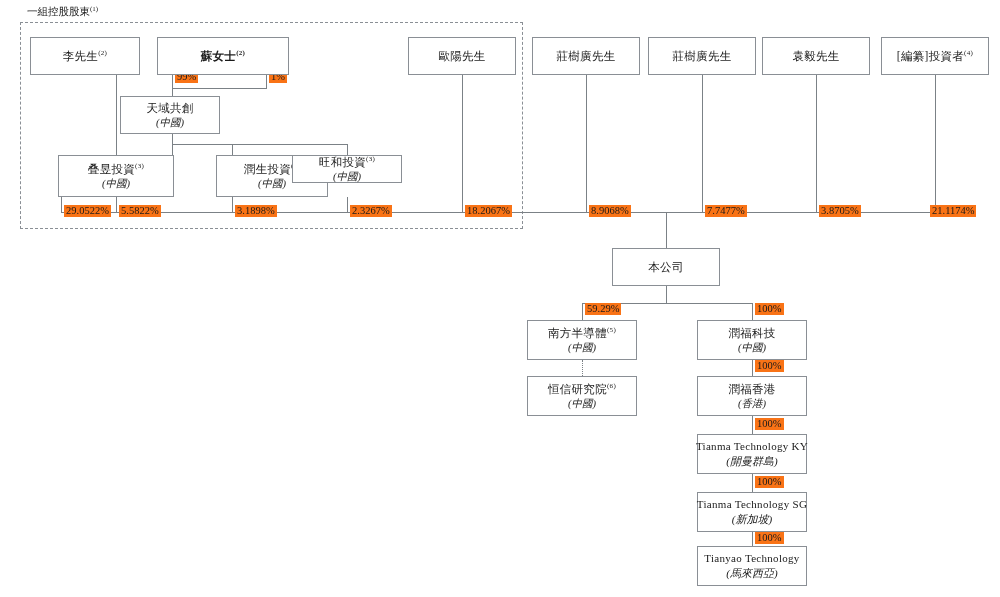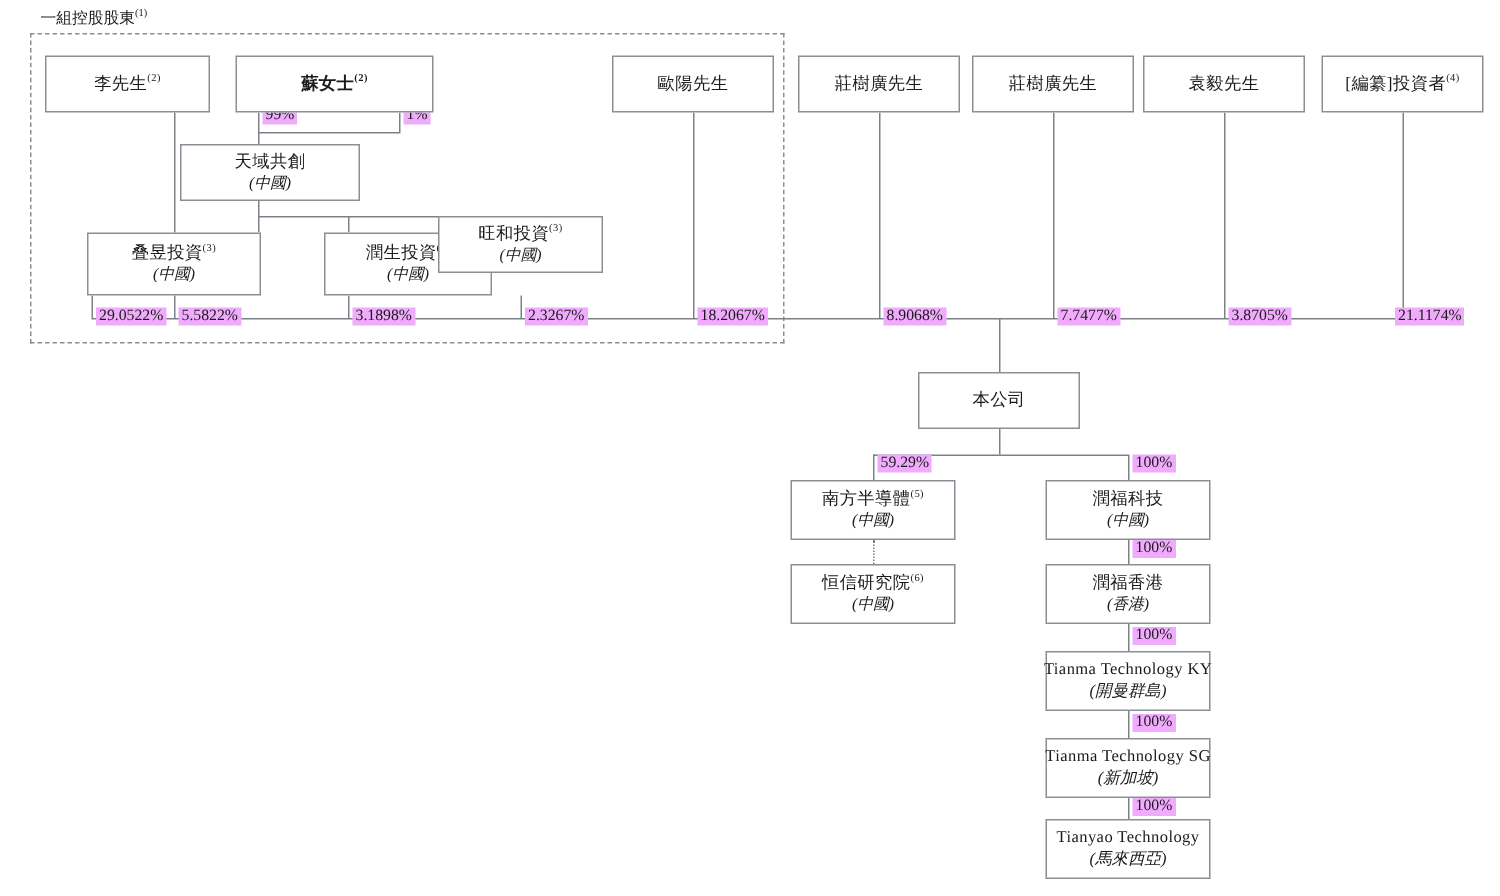--- a/index.html
+++ b/index.html
@@ -81,21 +81,21 @@
     font-size: 10.5px;
     white-space: nowrap;
     z-index: 5;
   }
 
   
   .pct {
     position: absolute;
     font-size: 10.5px;
     white-space: nowrap;
-    background: #f0abfc;
+    background: #f97316;
     padding: 0 2px;
     z-index: 3;
     line-height: 1.1;
   }
 </style>
 </head>
 <body>
 
 <div id="canvas">
 
@@ -139,42 +139,42 @@
       <span>袁毅先生</span>
     </div>
   </div>
 
   <div class="box" style="left:881px; top:37px; width:108px; height:38px;">
     <div class="bx-name">
       <span>[編纂]投資者</span><sup class="note">(4)</sup>
     </div>
   </div>
 
-  <div class="box" style="left:120px; top:96px; width:120px; height:38px;">
+  <div class="box" style="left:120px; top:96px; width:100px; height:38px;">
     <div class="bx-name">
       <span>天域共創</span>
     </div>
     <div class="bx-sub">(中國)</div>
   </div>
 
   <div class="box" style="left:58px; top:155px; width:116px; height:42px;">
     <div class="bx-name">
       <span>叠昱投資</span><sup class="note">(3)</sup>
     </div>
     <div class="bx-sub">(中國)</div>
   </div>
 
   <div class="box" style="left:176px; top:155px; width:112px; height:42px;margin-left:40px;">
     <div class="bx-name">
       <span>潤生投資</span><sup class="note">(3)</sup>
     </div>
     <div class="bx-sub">(中國)</div>
   </div>
 
-  <div class="box" style="left:292px; top:144px; width:110px; height:38px;">
+  <div class="box" style="left:292px; top:155px; width:110px; height:28px;">
     <div class="bx-name">
       <span>旺和投資</span><sup class="note">(3)</sup>
     </div>
     <div class="bx-sub">(中國)</div>
   </div>
 
   <div class="box" style="left:612px; top:248px; width:108px; height:38px;">
     <div class="bx-name">
       <span>本公司</span>
     </div>

